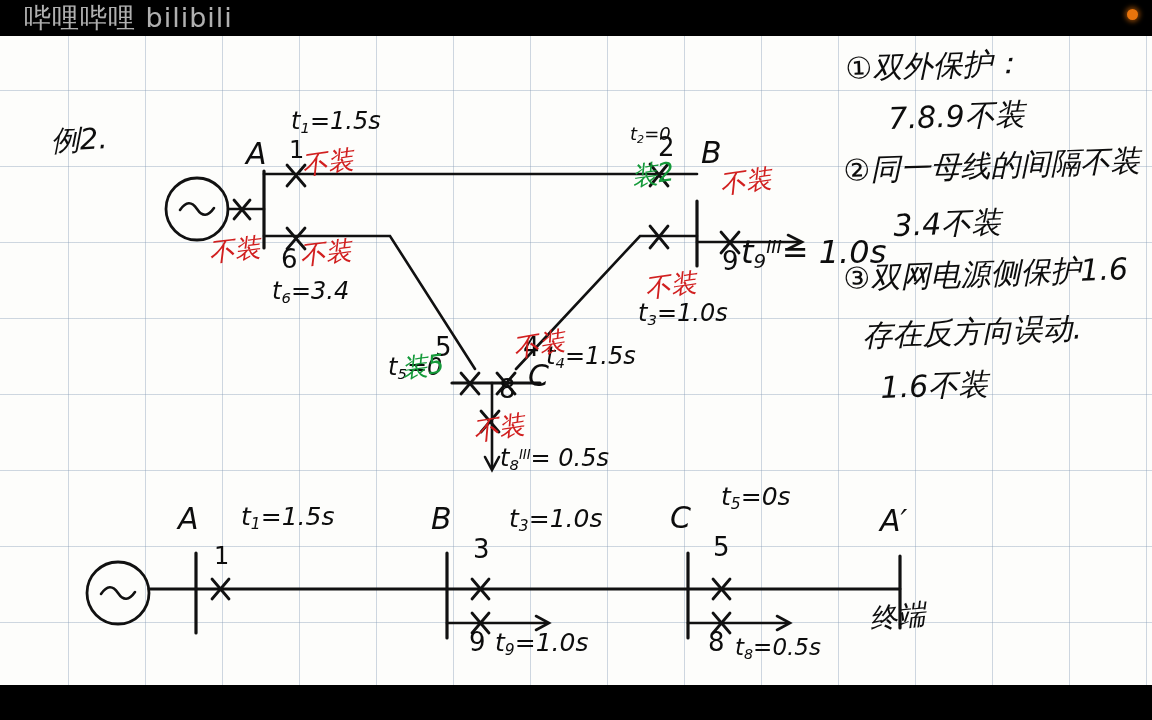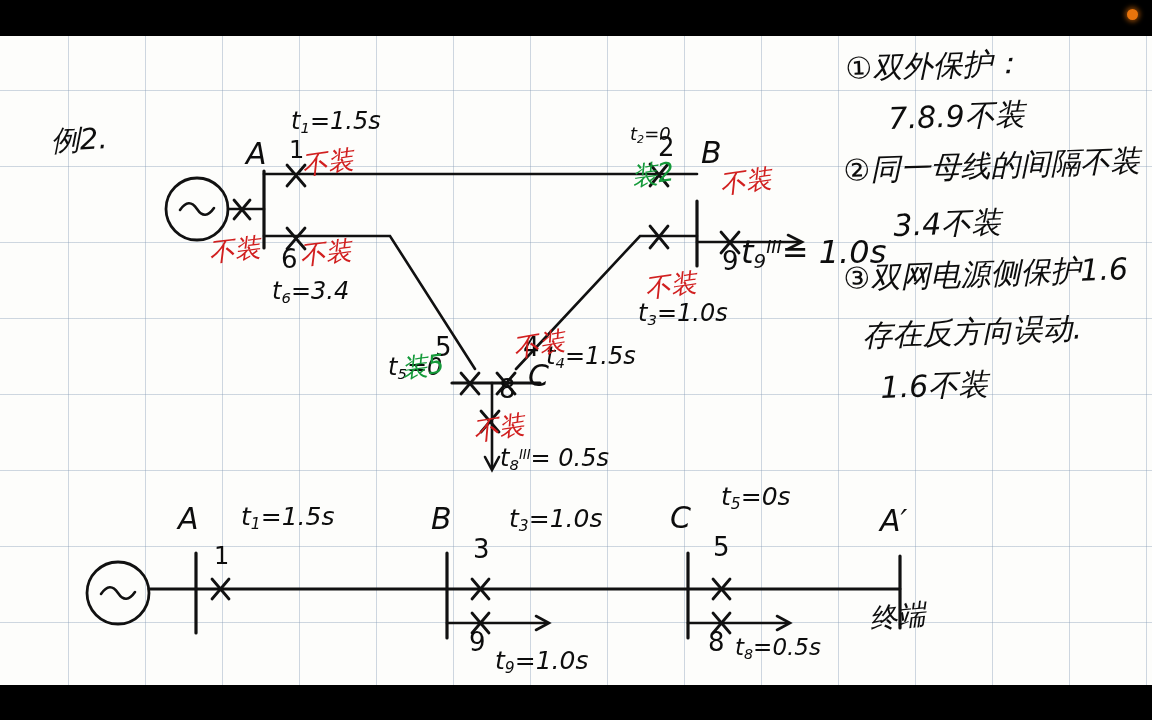--- a/index.html
+++ b/index.html
@@ -87,20 +87,21 @@
   .sup  { font-size: .55em; vertical-align: .55em; }
 </style>
 </head>
 <body>
 
 <div id="screen">
 
   <div class="bar top"></div>
   <div class="bar bot"></div>
   <div class="corner-dot"></div>
+  <div class="wm">哔哩哔哩 bilibili</div>
 
   <div id="paper">
 
     <svg id="ink" viewBox="0 0 1152 649">
       <g stroke="#111" stroke-width="2.6" fill="none" stroke-linecap="round">
 
         <circle cx="197" cy="173" r="31" stroke-width="2.8"></circle>
         <path d="M180 174 q9 -13 17 -1 q8 12 17 -1" stroke-width="2.6"></path>
 
         <path d="M228 173 L264 173"></path>
@@ -249,21 +250,21 @@
     <div class="hw" style="left:708px; top:593px; font-size:26px;">8</div>
 
     <div class="hw ital" style="left:241px; top:468px; font-size:25px;">
       <span>t</span><span class="sub">1</span><span>=1.5s</span>
     </div>
 
     <div class="hw ital" style="left:509px; top:470px; font-size:25px;">
       <span>t</span><span class="sub">3</span><span>=1.0s</span>
     </div>
 
-    <div class="hw ital" style="left:495px; top:612px; font-size:25px;">
+    <div class="hw ital" style="left:495px; top:594px; font-size:25px;">
       <span>t</span><span class="sub">9</span><span>=1.0s</span>
     </div>
 
     <div class="hw ital" style="left:721px; top:448px; font-size:25px;">
       <span>t</span><span class="sub">5</span><span>=0s</span>
     </div>
 
     <div class="hw ital" style="left:735px; top:600px; font-size:23px;">
       <span>t</span><span class="sub">8</span><span>=0.5s</span>
     </div>

